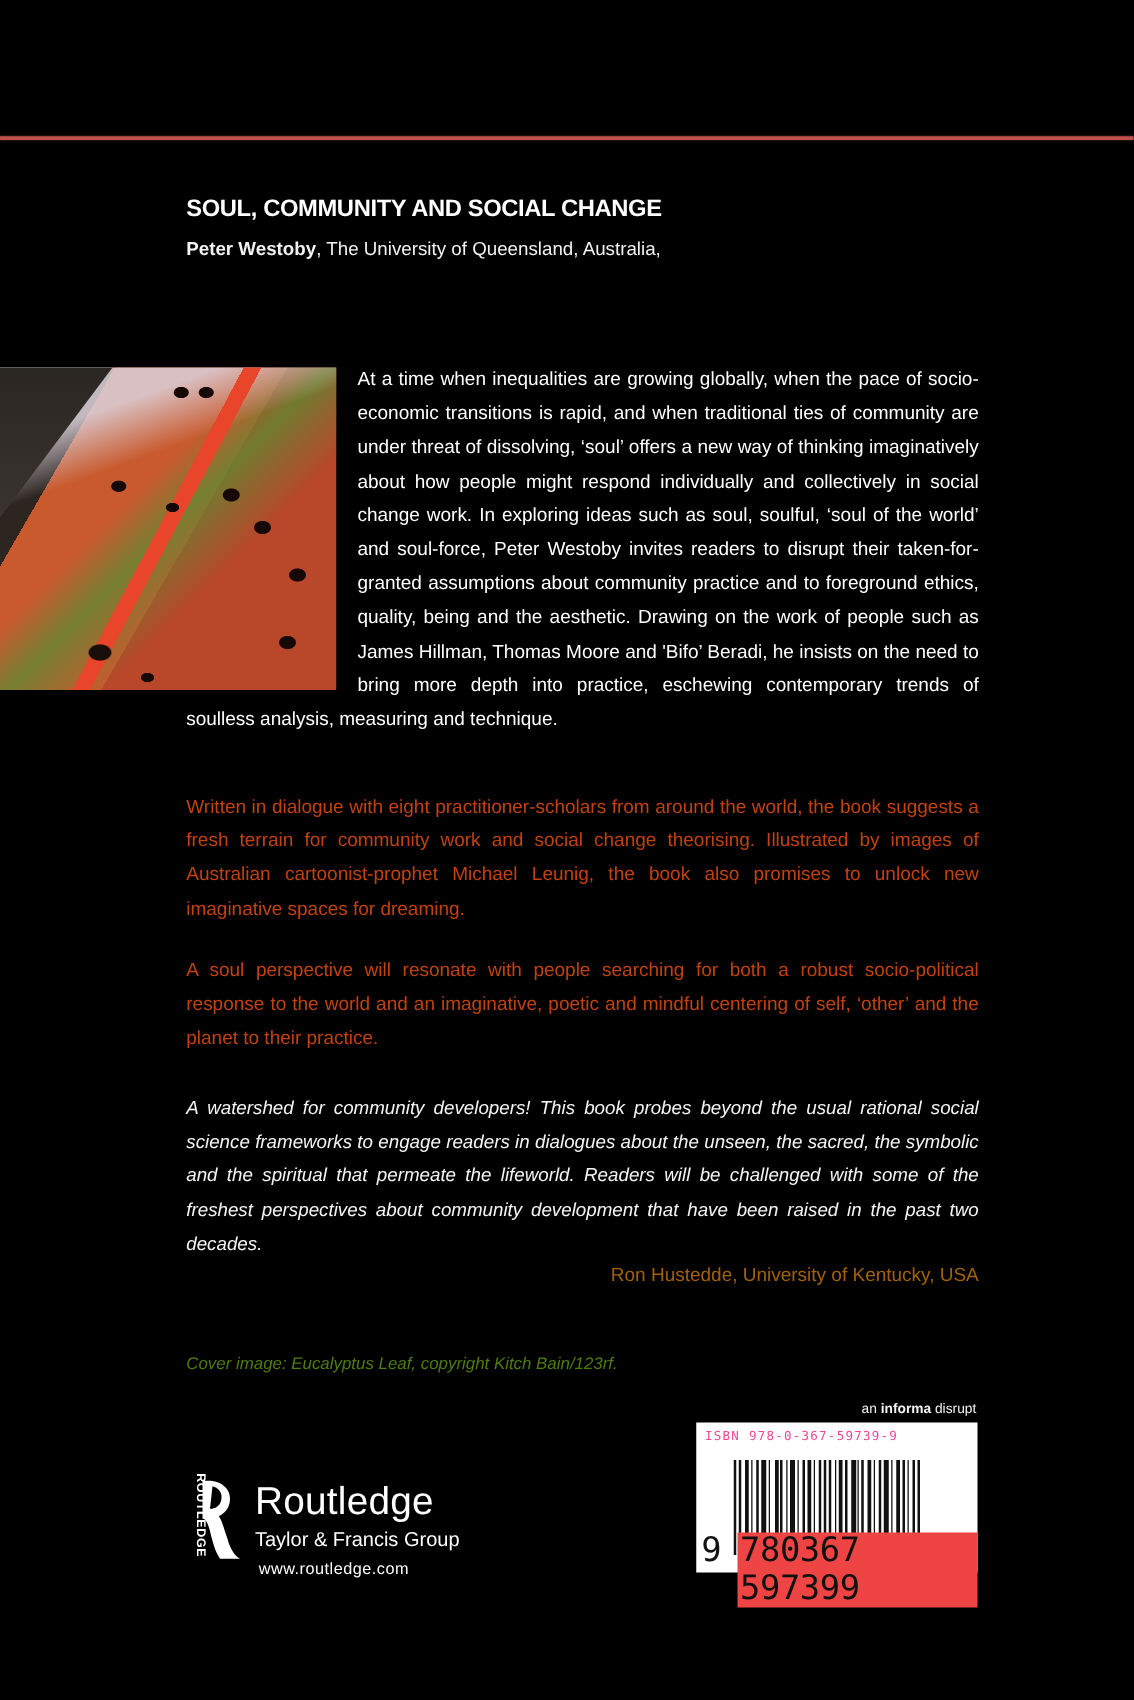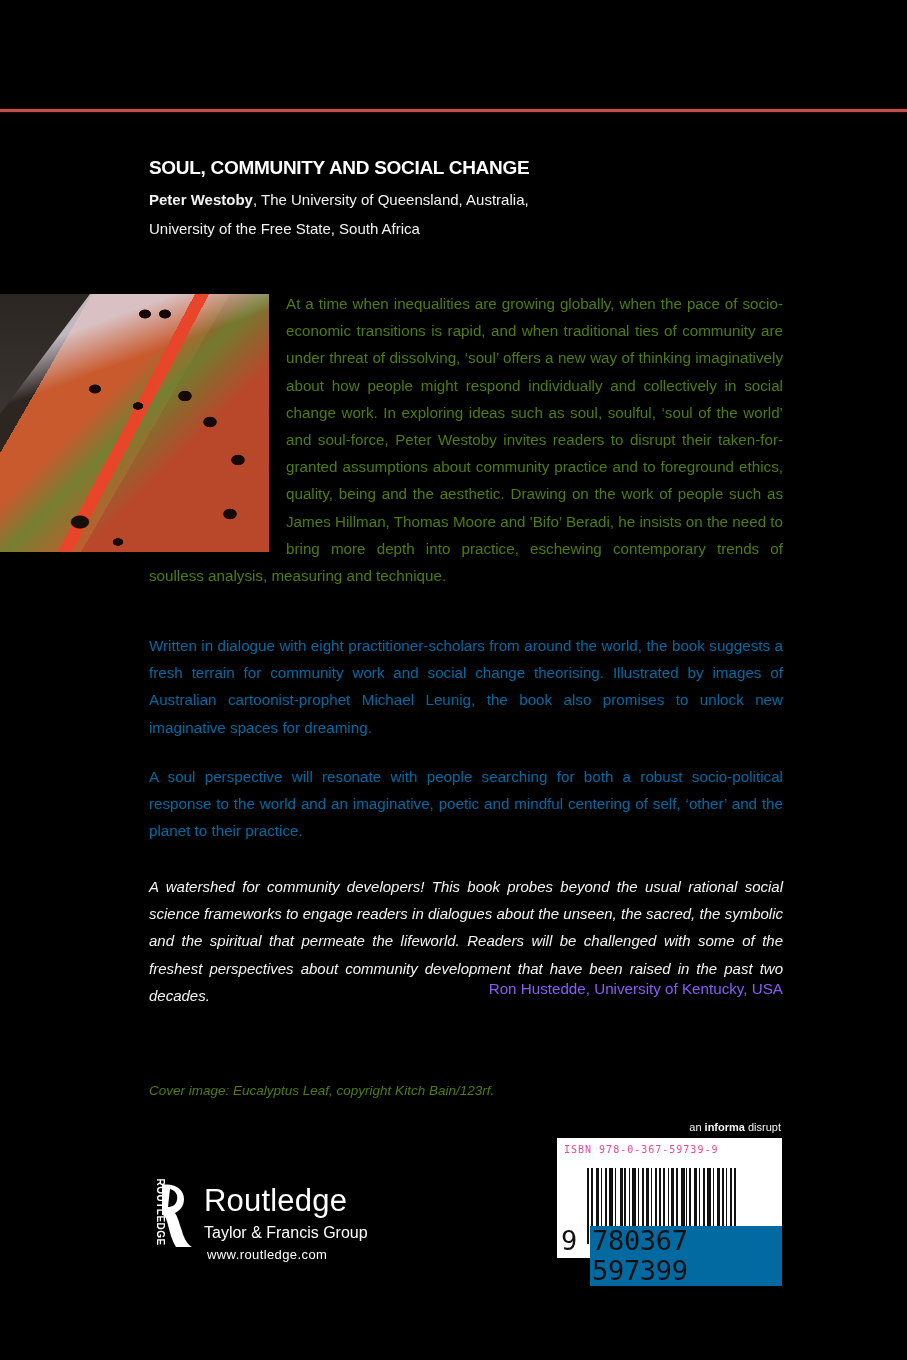--- a/index.html
+++ b/index.html
@@ -28,56 +28,55 @@
         radial-gradient(ellipse 7px 5px at 138px 112px, #150807 70%, transparent 80%),
         radial-gradient(ellipse 7px 5px at 118px 248px, #150807 70%, transparent 80%),
         linear-gradient(118deg, transparent 0 48%, #e8452a 48% 51.5%, transparent 51.5%),
         linear-gradient(160deg, rgba(220,210,220,0.85) 0 18%, transparent 32%),
         linear-gradient(135deg, transparent 0 40%, rgba(90,140,50,0.75) 50%, transparent 65%),
         linear-gradient(120deg, #2c2520 0 22%, #c85a2e 22% 55%, #b9472a 55% 100%);
     }
     .leaf-image::before { content: ""; position: absolute; left: 0; top: 0; width: 90px; height: 120px;
       background: linear-gradient(180deg, #2a2622, #3a3430); clip-path: polygon(0 0, 100% 0, 0 100%); }
 
-    .body-text { position: absolute; left: 149px; top: 290px; width: 634px; font-size: 15.2px; line-height: 27.2px; color: #4d7c0f; text-align: justify; }
+    .body-text { position: absolute; left: 149px; top: 290px; width: 634px; font-size: 15.2px; line-height: 27.2px; color: #ffffff; text-align: justify; }
     .float-space { float: left; width: 137px; height: 269px; }
     .para { margin-bottom: 18px; }
     .para1 { margin-bottom: 0; }
-    .p-block { position: absolute; left: 149px; width: 634px; font-size: 15.2px; line-height: 27.2px; color: #0369a1; text-align: justify; }
+    .p-block { position: absolute; left: 149px; width: 634px; font-size: 15.2px; line-height: 27.2px; color: #c2410c; text-align: justify; }
     .quote { position: absolute; left: 149px; top: 873px; width: 634px; font-size: 15px; line-height: 27.2px; font-style: italic; text-align: justify; color: #f4f4f4; }
-    .quote-attr { position: absolute; right: 124px; top: 978px; font-size: 15.2px; line-height: 22px; color: #8b5cf6; text-align: right; }
+    .quote-attr { position: absolute; right: 124px; top: 1010px; font-size: 15.2px; line-height: 22px; color: #a16207; text-align: right; }
 
     .cover-credit { position: absolute; left: 149px; top: 1081px; font-size: 13.5px; line-height: 20px; color: #4d7c0f; font-style: italic; }
     .informa { position: absolute; right: 126px; top: 1119px; font-size: 11px; line-height: 16px; color: #f4f4f4; }
     .informa b { font-weight: bold; }
 
     .barcode-box { position: absolute; left: 557px; top: 1138px; width: 225px; height: 120px; background: #fff; color: #111; }
     .isbn-text { position: absolute; left: 7px; top: 6px; font-family: "DejaVu Sans Mono", "Liberation Mono", monospace; font-size: 10px; letter-spacing: 1px; color: #ec4899; white-space: nowrap; }
     .bars { position: absolute; left: 30px; top: 30px; width: 188px; height: 76px; display: flex; align-items: flex-start; }
     .bars span { display: block; background: #111; height: 66px; }
     .bars span.guard { height: 76px; }
     .ean-first { position: absolute; left: 4px; top: 88px; font-family: "DejaVu Sans Mono", "Liberation Mono", monospace; font-size: 27px; line-height: 30px; }
-    .ean-rest { position: absolute; left: 33px; top: 88px; font-family: "DejaVu Sans Mono", "Liberation Mono", monospace; font-size: 27px; line-height: 30px; background: #0369a1; padding: 0 2px; letter-spacing: -0.3px; }
+    .ean-rest { position: absolute; left: 33px; top: 88px; font-family: "DejaVu Sans Mono", "Liberation Mono", monospace; font-size: 27px; line-height: 30px; background: #ef4444; padding: 0 2px; letter-spacing: -0.3px; }
 
     .publisher { position: absolute; left: 148px; top: 1183px; width: 240px; height: 84px; }
     .pub-emblem { position: absolute; left: 0; top: 0; width: 44px; height: 66px; }
     .pub-vertical { position: absolute; left: -18px; top: 20px; width: 60px; font-size: 10px; font-weight: bold; letter-spacing: 0.5px; transform: rotate(90deg); transform-origin: center; color: #fff; }
     .pub-name { position: absolute; left: 56px; top: 0; font-size: 31px; line-height: 36px; color: #fff; letter-spacing: 0.2px; }
     .pub-group { position: absolute; left: 56px; top: 40px; font-size: 16px; line-height: 20px; color: #fff; }
     .pub-url { position: absolute; left: 59px; top: 63px; font-size: 13px; line-height: 18px; color: #fff; letter-spacing: 0.4px; }
   </style>
 </head>
 <body>
 
 <div class="top-rule"></div>
 
 <div class="title-block">
   <div class="title">SOUL, COMMUNITY AND SOCIAL CHANGE</div>
   <div class="author-line"><b>Peter Westoby</b><span>, The University of Queensland, Australia,</span></div>
-  <div class="affil2">University of the Free State, South Africa</div>
 </div>
 
 <div class="leaf-image"></div>
 
 <div class="body-text">
   <div class="float-space"></div>
   <p class="para para1">At a time when inequalities are growing globally, when the pace of socio-economic transitions is rapid, and when traditional ties of community are under threat of dissolving, ‘soul’ offers a new way of thinking imaginatively about how people might respond individually and collectively in social change work. In exploring ideas such as soul, soulful, ‘soul of the world’ and soul-force, Peter Westoby invites readers to disrupt their taken-for-granted assumptions about community practice and to foreground ethics, quality, being and the aesthetic. Drawing on the work of people such as James Hillman, Thomas Moore and 'Bifo’ Beradi, he insists on the need to bring more depth into practice, eschewing contemporary trends of soulless analysis, measuring and technique.</p>
 </div>
 
 <p class="p-block" style="top:632px;">Written in dialogue with eight practitioner-scholars from around the world, the book suggests a fresh terrain for community work and social change theorising. Illustrated by images of Australian cartoonist-prophet Michael Leunig, the book also promises to unlock new imaginative spaces for dreaming.</p>

